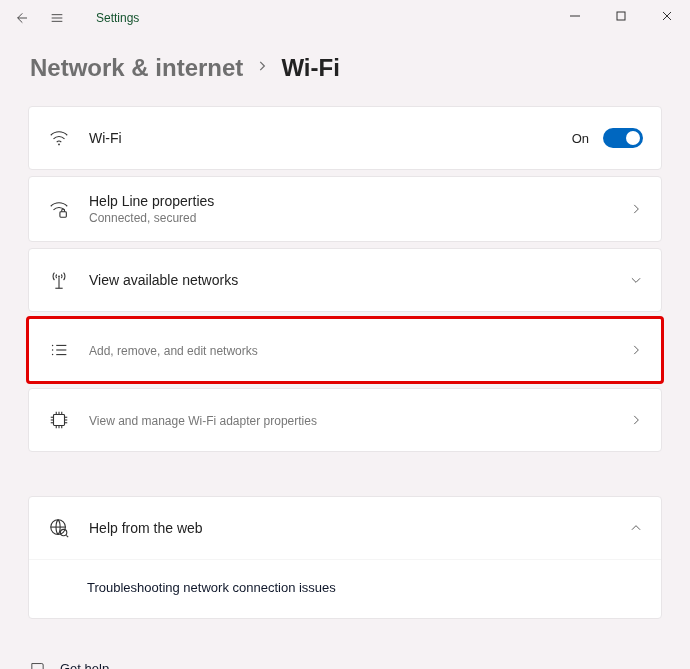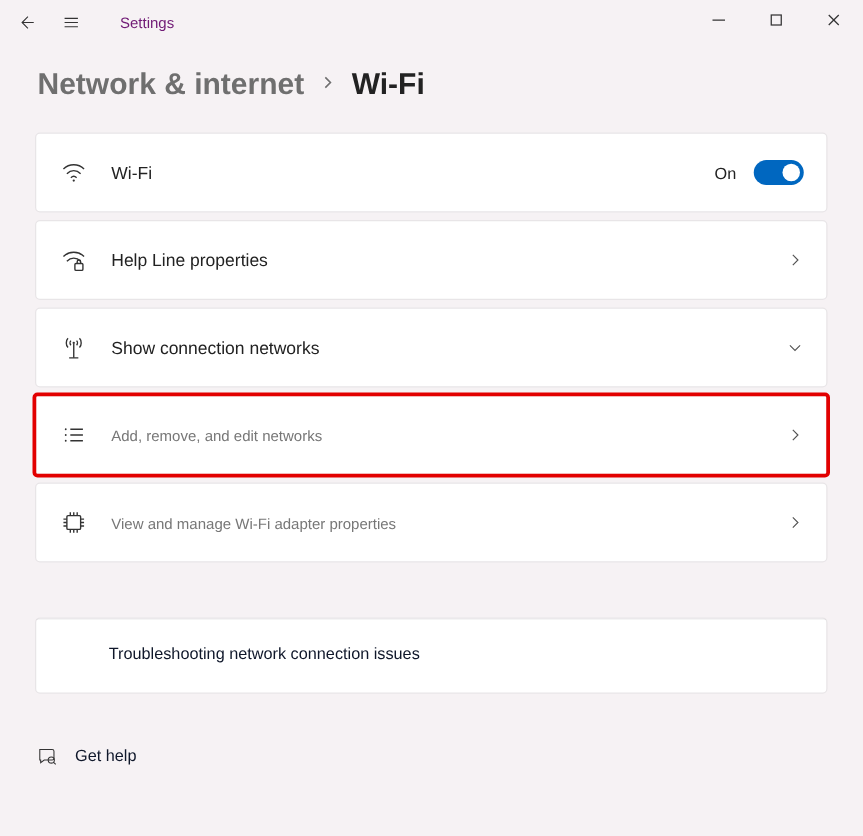--- a/index.html
+++ b/index.html
@@ -13,21 +13,21 @@
 
     .titlebar {
       height: 36px;
       display: flex;
       align-items: center;
       padding-left: 12px;
     }
     .tb-left { display:flex; align-items:center; gap:18px; }
     .tb-icon { width:18px; height:18px; display:flex; align-items:center; justify-content:center; color:#333; }
     .tb-icon svg { width:16px; height:16px; stroke:#333; fill:none; stroke-width:1.3; }
-    .tb-title { font-size:12px; color:#701a75; margin-left:12px; }
+    .tb-title { font-size:12px; color:#14532d; margin-left:12px; }
     .window-controls { position:absolute; top:0; right:0; display:flex; }
     .win-btn { width:46px; height:32px; display:flex; align-items:center; justify-content:center; }
     .win-btn svg { width:12px; height:12px; stroke:#333; fill:none; stroke-width:1; }
 
     .breadcrumb {
       padding: 18px 30px 24px 30px;
       display:flex;
       align-items:center;
       gap:12px;
     }
@@ -185,20 +185,21 @@
       <span class="card-icon">
         <svg viewBox="0 0 24 24">
             <path d="M3 9c5-5 13-5 18 0"></path>
             <path d="M6 13c3.5-3.5 8.5-3.5 12 0"></path>
             <rect x="13" y="15" width="7" height="6" rx="1"></rect>
             <path d="M15 15v-1.5a1.5 1.5 0 013 0V15"></path>
           </svg>
       </span>
       <div class="card-texts">
         <div class="card-title">Help Line properties</div>
+        <div class="card-sub">Connected, secured</div>
       </div>
       <div class="card-right">
         <span class="chev">
           <svg viewBox="0 0 24 24">
               <path d="M9 5l7 7-7 7"></path>
             </svg>
         </span>
       </div>
     </div>
   </div>
@@ -212,21 +213,21 @@
             <path d="M7 4c-2 2-2 6 0 8"></path>
             <path d="M17 4c2 2 2 6 0 8"></path>
             <path d="M9.5 6c-1 1-1 3 0 4"></path>
             <path d="M14.5 6c1 1 1 3 0 4"></path>
             <circle cx="12" cy="8" r="1" fill="#333" stroke="none"></circle>
             <line x1="12" y1="9" x2="12" y2="21"></line>
             <line x1="8" y1="21" x2="16" y2="21"></line>
           </svg>
       </span>
       <div class="card-texts">
-        <div class="card-title">Show connection networks</div>
+        <div class="card-title">View available networks</div>
       </div>
       <div class="card-right">
         <span class="chev">
           <svg viewBox="0 0 24 24">
               <path d="M5 9l7 7 7-7"></path>
             </svg>
         </span>
       </div>
     </div>
   </div>
@@ -288,20 +289,42 @@
               <path d="M9 5l7 7-7 7"></path>
             </svg>
         </span>
       </div>
     </div>
   </div>
 
   <div class="spacer-lg"></div>
 
   <div class="card help-card">
+    <div class="card-row">
+      <span class="card-icon">
+        <svg viewBox="0 0 24 24">
+            <circle cx="11" cy="11" r="8"></circle>
+            <path d="M3 11h16"></path>
+            <path d="M11 3c3 3 3 13 0 16"></path>
+            <path d="M11 3c-3 3-3 13 0 16"></path>
+            <circle cx="17" cy="17" r="3.5"></circle>
+            <line x1="20" y1="20" x2="22" y2="22"></line>
+          </svg>
+      </span>
+      <div class="card-texts">
+        <div class="card-title">Help from the web</div>
+      </div>
+      <div class="card-right">
+        <span class="chev">
+          <svg viewBox="0 0 24 24">
+              <path d="M5 15l7-7 7 7"></path>
+            </svg>
+        </span>
+      </div>
+    </div>
     <div class="help-link-row">
       <span class="link">Troubleshooting network connection issues</span>
     </div>
   </div>
 </div>
 
 <div class="footer">
   <span class="f-icon">
     <svg viewBox="0 0 24 24">
         <path d="M4 5h14a2 2 0 012 2v8a2 2 0 01-2 2H9l-4 3v-3H4a0 0 0 010 0V5z"></path>

